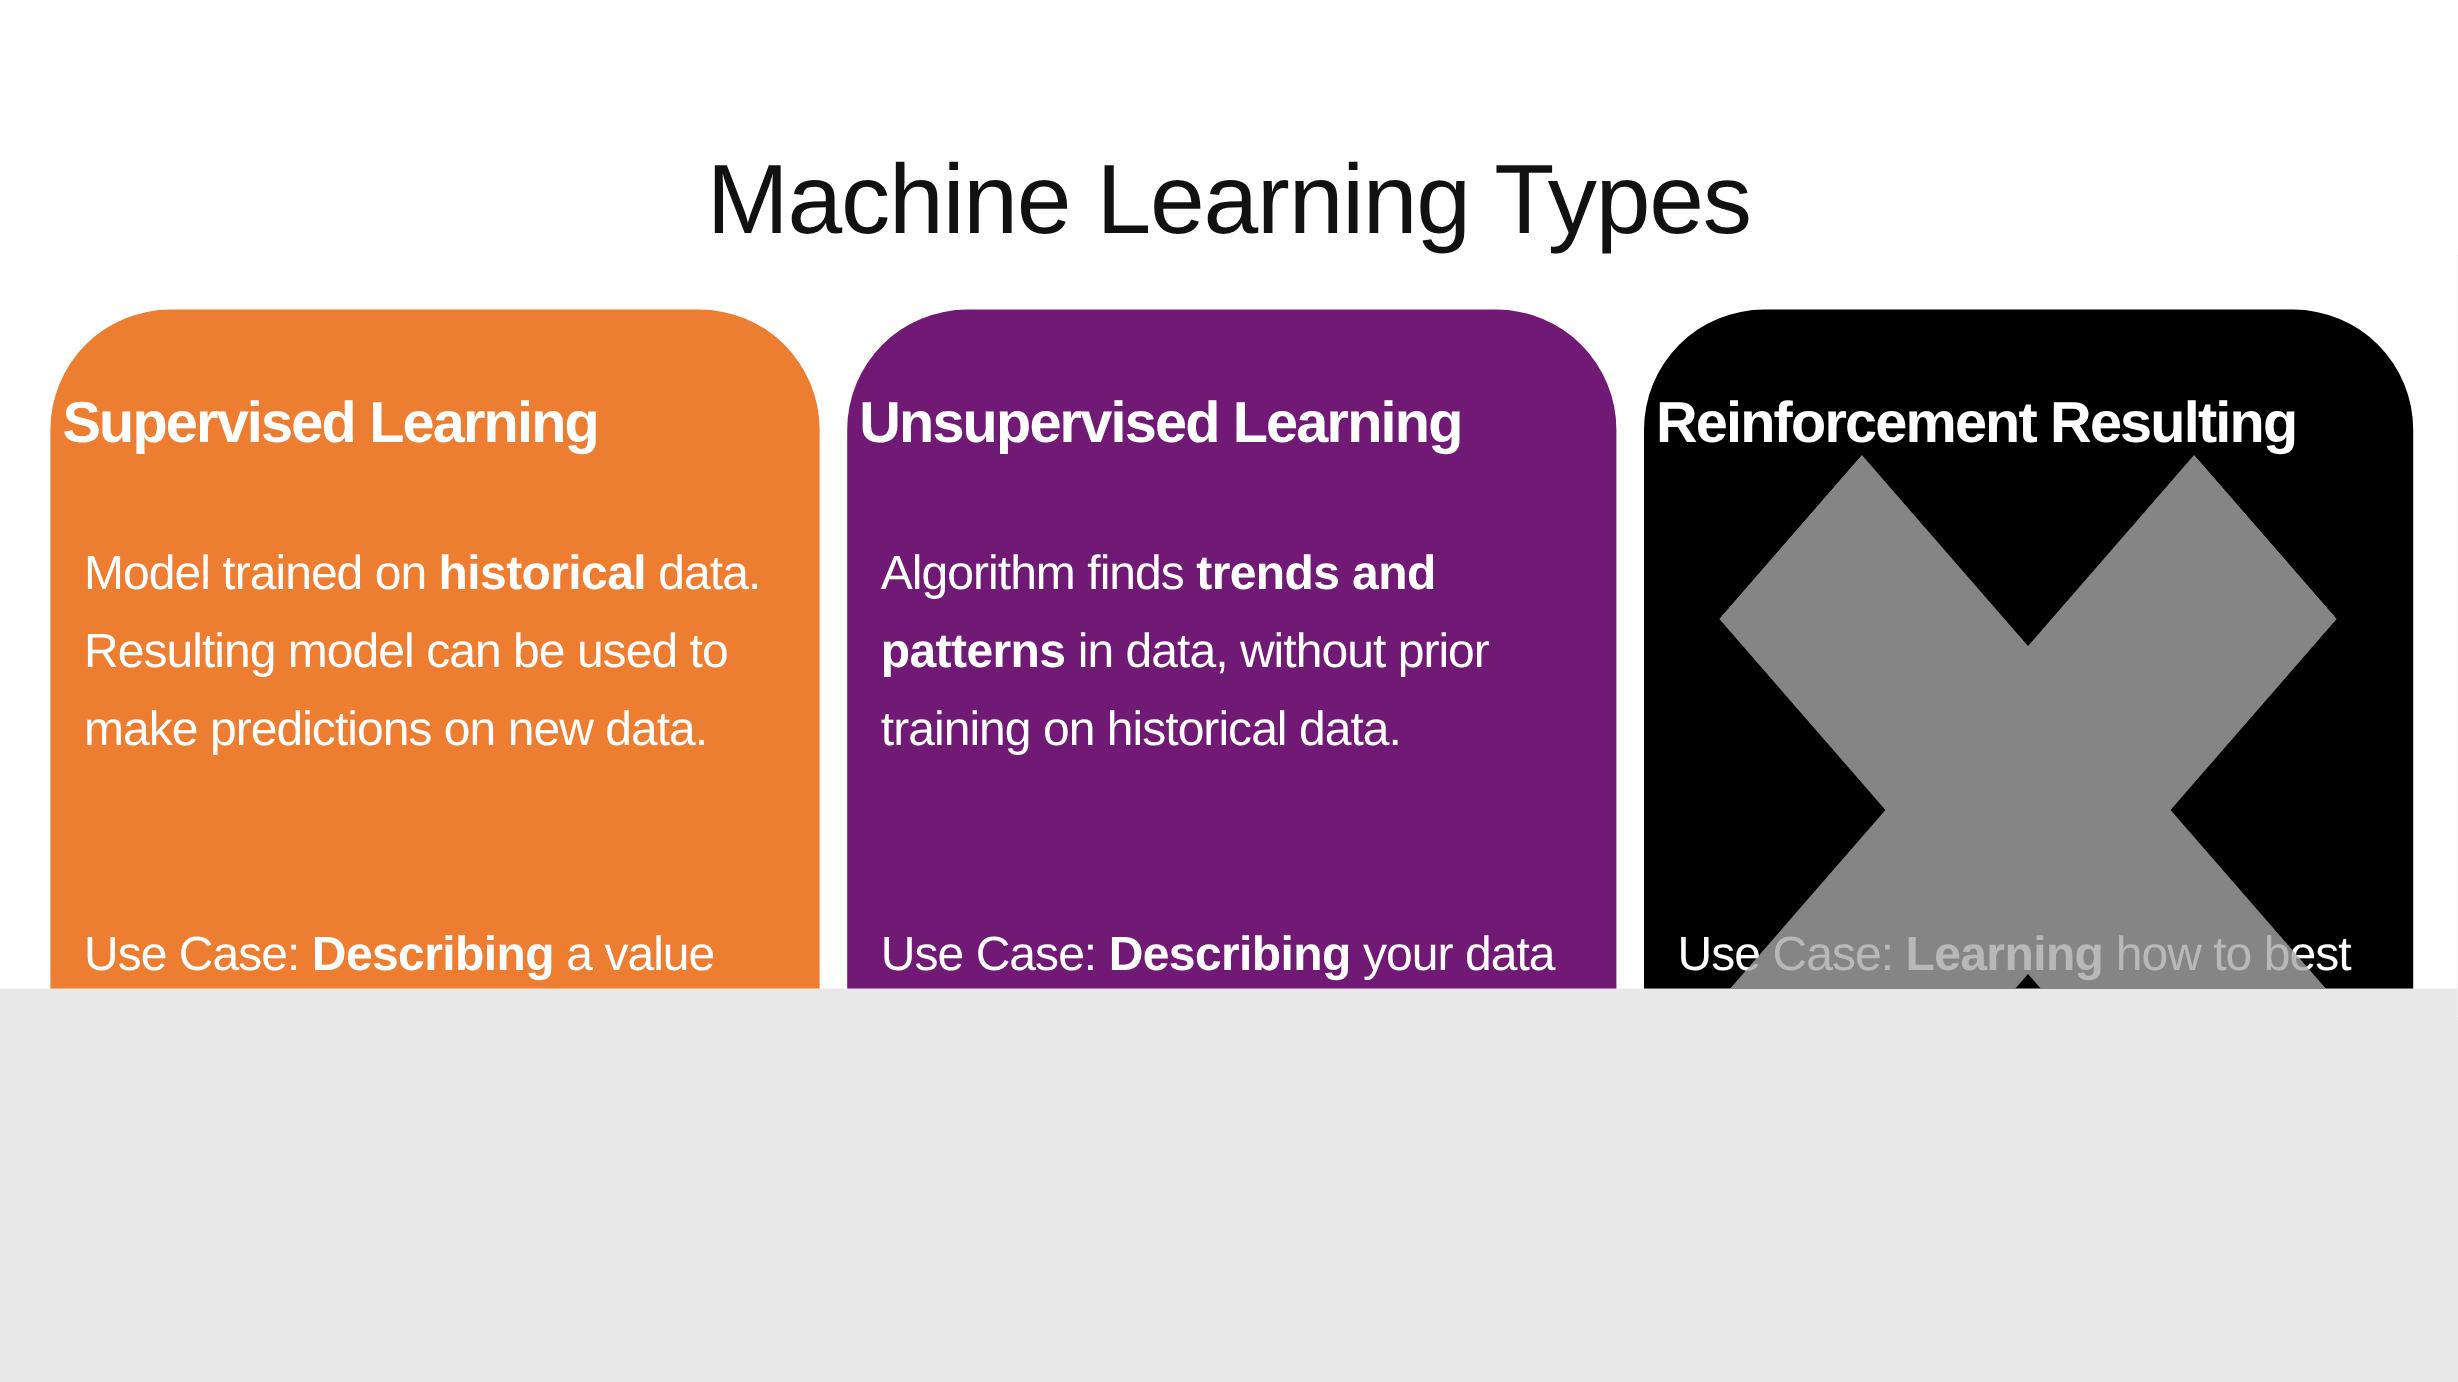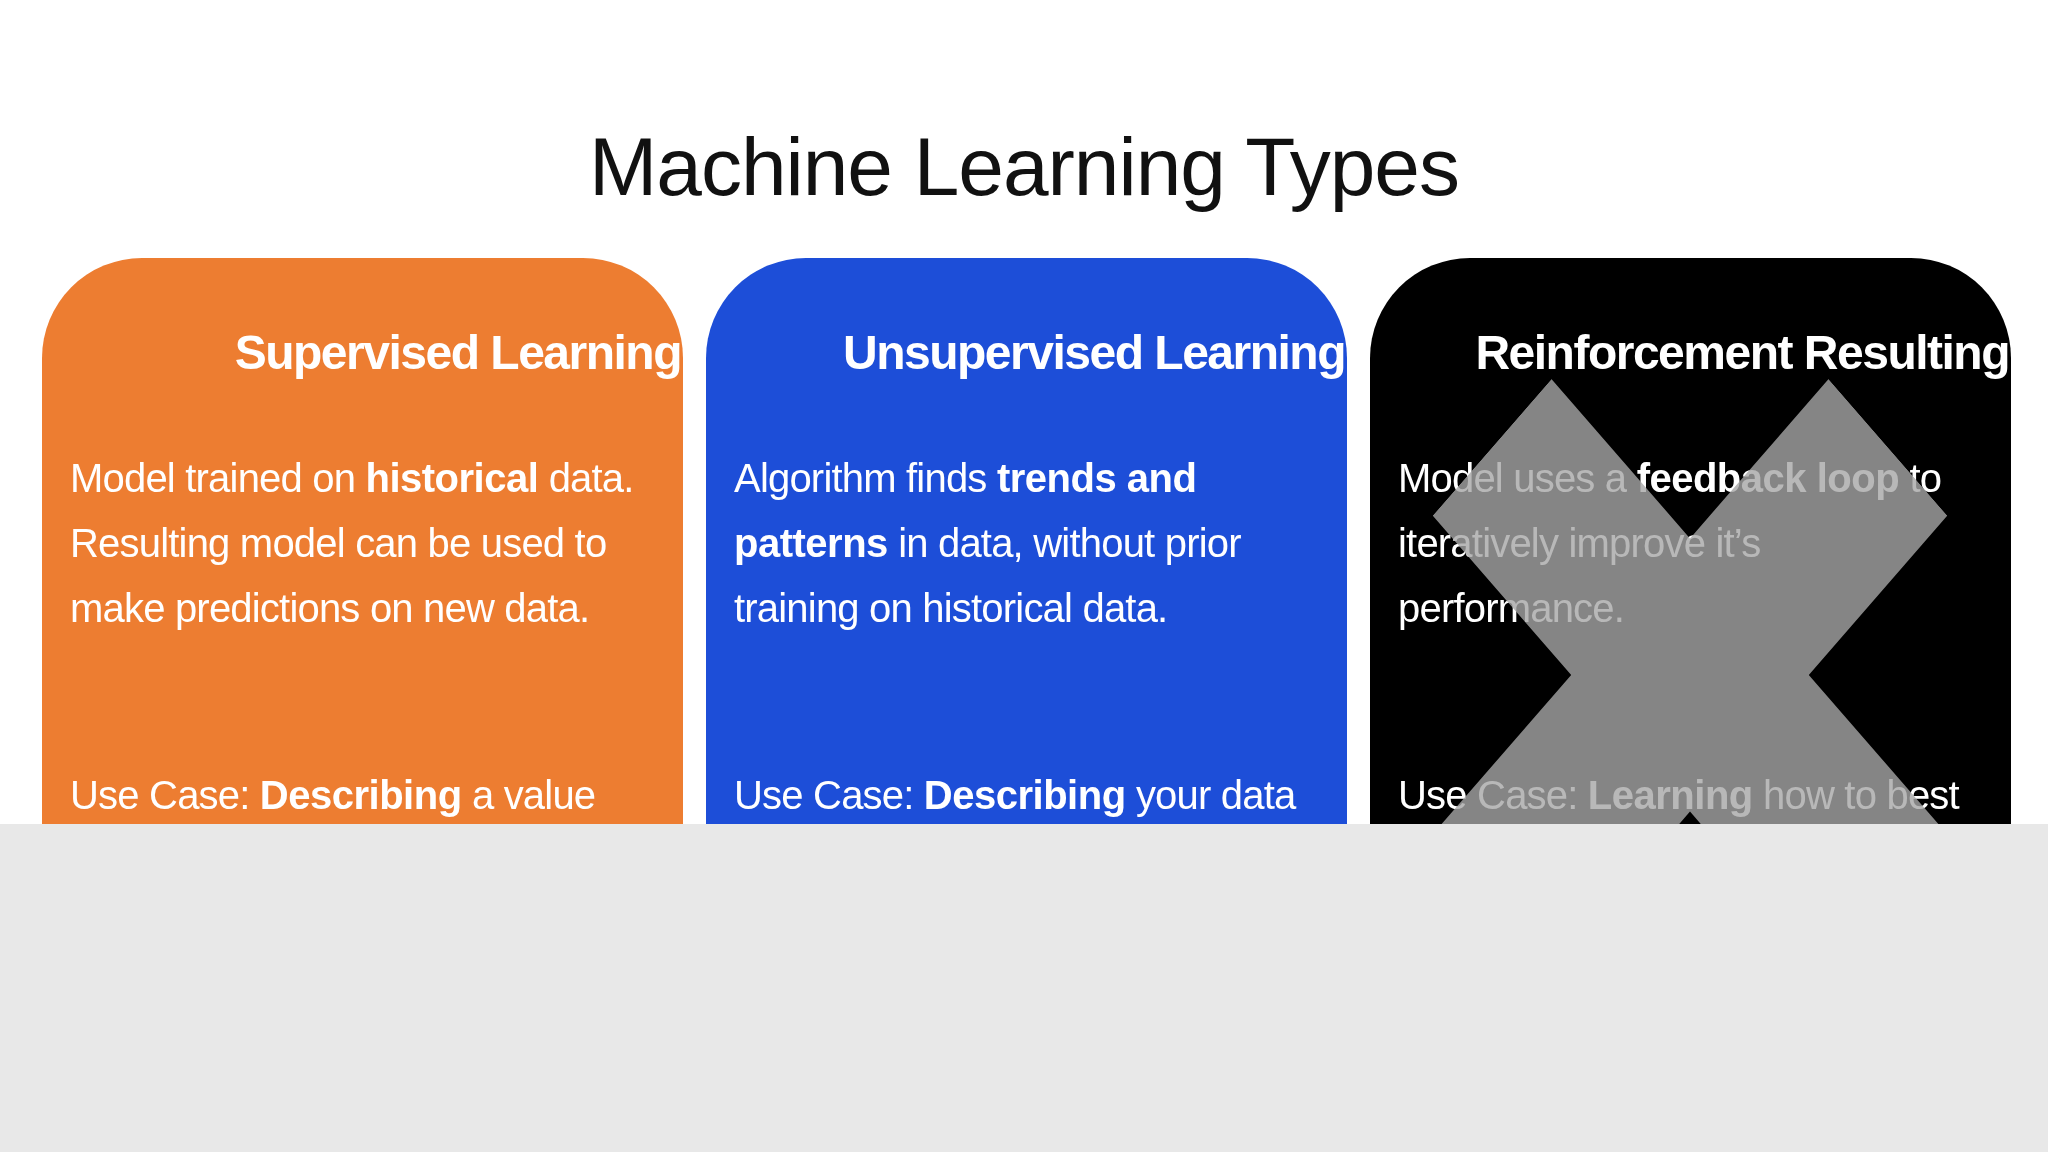--- a/index.html
+++ b/index.html
@@ -21,21 +21,21 @@
   }
   .card{
     position:relative;
     width:641px;height:750px;
     border-radius:100px;
     color:#ffffff;
     overflow:hidden;
   }
   .card-heading{
     position:absolute;top:64px;left:10px;right:2px;
-    margin:0;text-align:right;
+    margin:0;text-align:left;
     font-size:48px;font-weight:bold;letter-spacing:-1.5px;line-height:62px;
     z-index:1;
   }
   .card-desc,.card-use{
     position:absolute;left:28px;right:28px;
     margin:0;
     font-size:40px;line-height:65px;letter-spacing:-0.8px;
     z-index:1;
   }
   .card-desc{top:188px;}
@@ -65,29 +65,28 @@
   <h1 class="title" style="color: rgb(17, 17, 17);">Machine Learning Types</h1>
 
   <div class="cards">
 
     <section class="card" style="background: rgb(237, 125, 49);">
       <h2 class="card-heading">Supervised Learning</h2>
       <p class="card-desc"><span>Model trained on </span><b>historical</b><span> data. Resulting model can be used to make predictions on new data.</span></p>
       <p class="card-use"><span>Use Case: </span><b>Describing</b><span> a value based on patterns discovered in previous data.</span></p>
     </section>
 
-    <section class="card" style="background: #1d4ed8;">
+    <section class="card" style="background: #701a75;">
       <h2 class="card-heading">Unsupervised Learning</h2>
       <p class="card-desc"><span>Algorithm finds </span><b>trends and patterns</b><span> in data, without prior training on historical data.</span></p>
       <p class="card-use"><span>Use Case: </span><b>Describing</b><span> your data based on statistical analysis.</span></p>
     </section>
 
     <section class="card" style="background: rgb(0, 0, 0);">
       <h2 class="card-heading">Reinforcement Resulting</h2>
-      <p class="card-desc"><span>Model uses a </span><b>feedback loop</b><span> to iteratively improve it’s performance.</span></p>
       <p class="card-use"><span>Use Case: </span><b>Learning</b><span> how to best solve a problem based on trial and error.</span></p>
       <div class="x-overlay" style="background: rgba(166, 166, 166, 0.8);"></div>
     </section>
 
   </div>
 
   <div class="footer">
     <svg class="bird" viewBox="0 0 24 24" fill="none" stroke="#111111" stroke-width="1.7" stroke-linejoin="round" stroke-linecap="round">
       <path d="M23.2 5.1c-.83.37-1.72.62-2.65.73a4.6 4.6 0 0 0 2.02-2.55c-.89.53-1.87.91-2.92 1.12a4.6 4.6 0 0 0-7.84 4.19A13.05 13.05 0 0 1 2.33 3.8a4.6 4.6 0 0 0 1.42 6.14 4.57 4.57 0 0 1-2.08-.58v.06a4.6 4.6 0 0 0 3.69 4.51c-.39.1-.79.16-1.21.16-.3 0-.58-.03-.87-.08a4.6 4.6 0 0 0 4.3 3.19 9.23 9.23 0 0 1-5.71 1.97c-.37 0-.74-.02-1.1-.06a13.02 13.02 0 0 0 7.05 2.07c8.46 0 13.09-7.01 13.09-13.09l-.02-.6a9.35 9.35 0 0 0 2.31-2.39z"></path>
     </svg>

